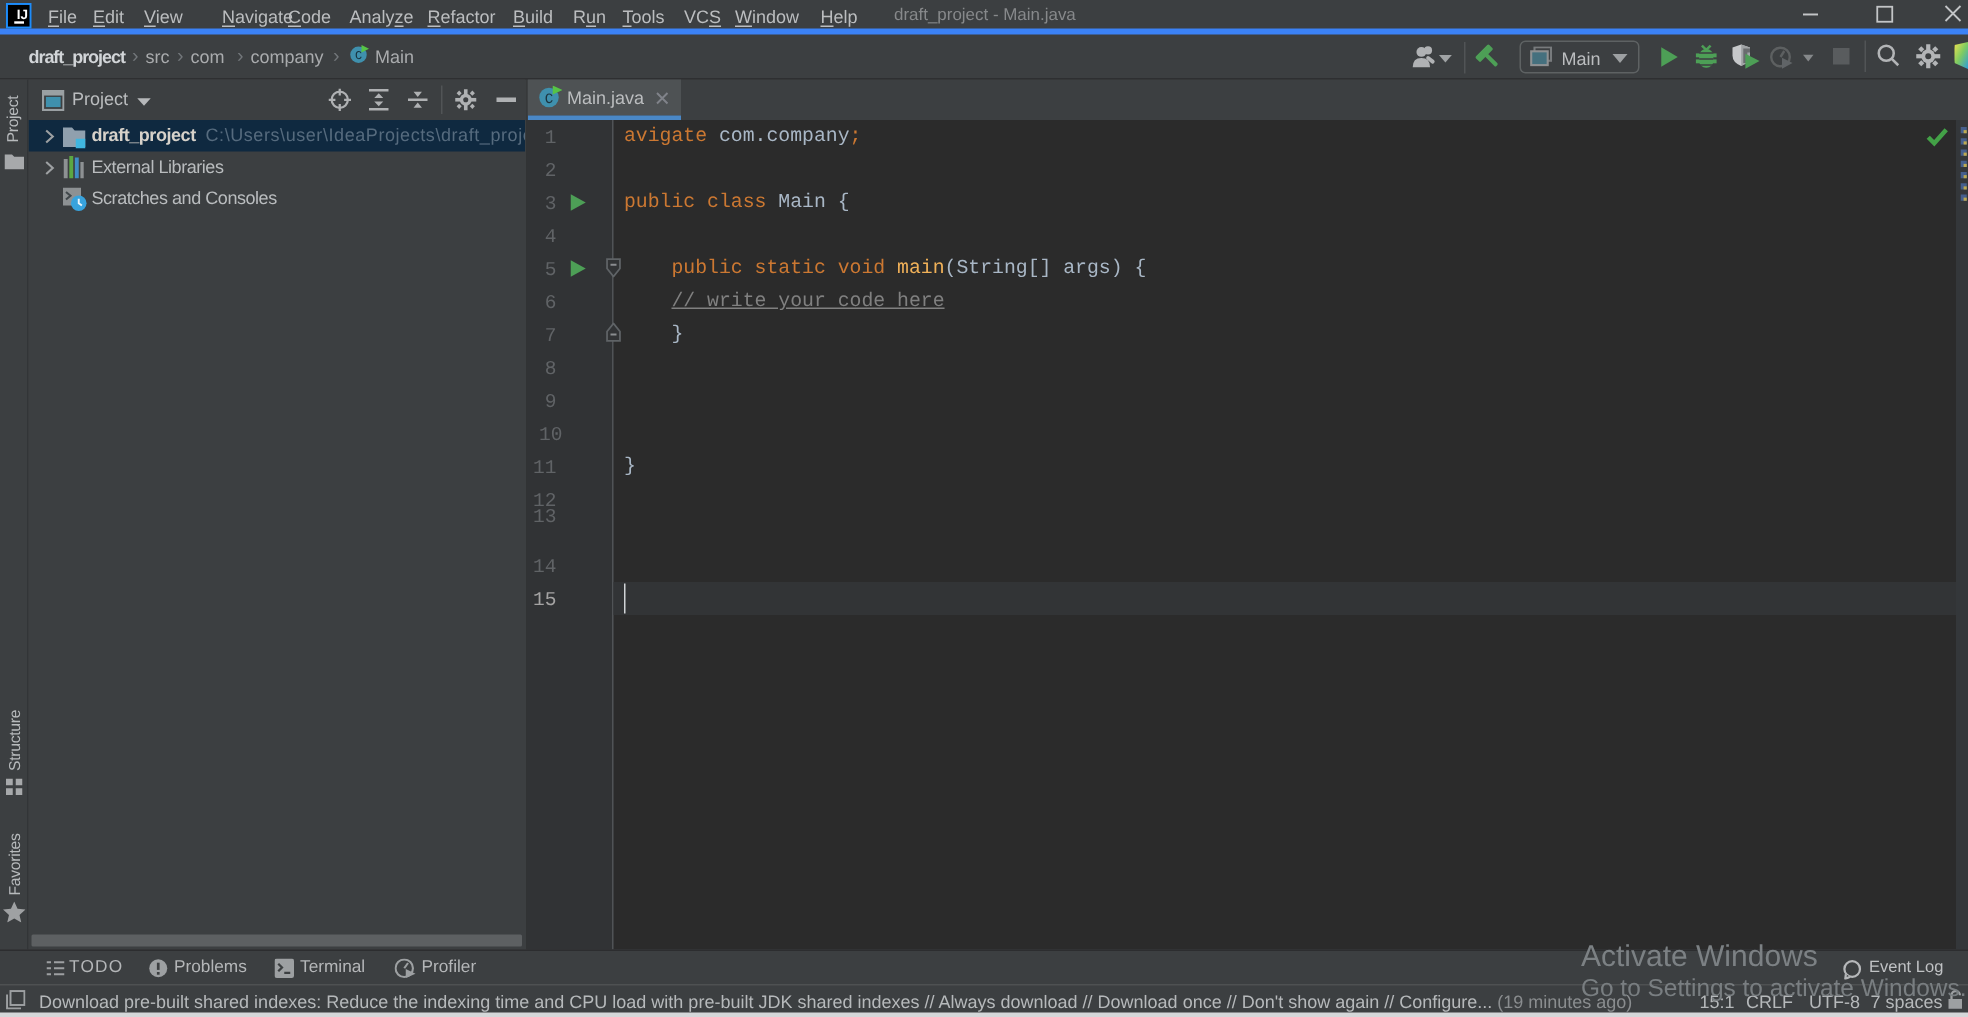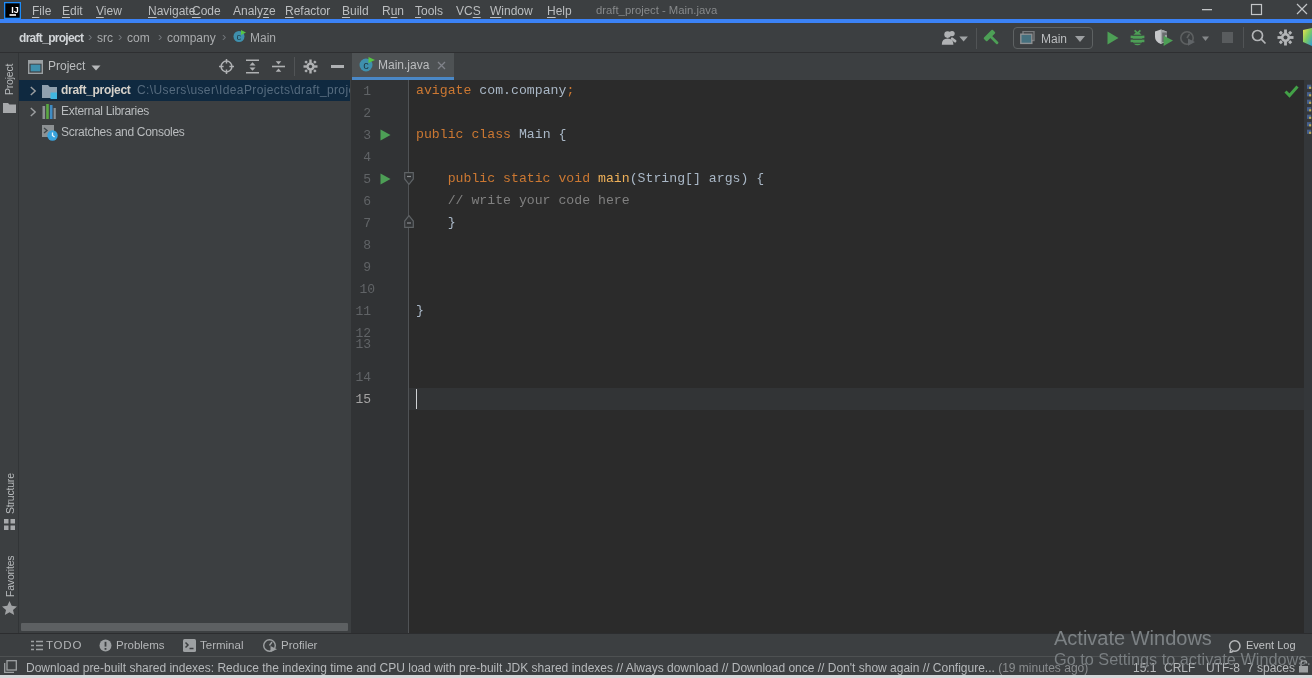--- a/index.html
+++ b/index.html
@@ -37,21 +37,21 @@
   #editor { position:absolute; left:351px; top:53px; width:961px; height:580px; background:#2b2b2b; }
   #tabbar { position:absolute; left:0; top:0; width:961px; height:27px; background:#3c3f41; }
   #tab { position:absolute; left:1px; top:0; width:102px; height:24px; background:#4e5254; }
   #tabunder { position:absolute; left:1px; top:24px; width:102px; height:3px; background:#4a88c7; }
   #gutter { position:absolute; left:0; top:27px; width:58px; height:553px; background:#313335; }
   #foldline { position:absolute; left:57px; top:27px; width:1px; height:553px; background:#505356; }
   .lnum { position:absolute; width:20px; text-align:right; font-family:"Liberation Mono",monospace; font-size:13px; color:#606366; }
   .codeline { position:absolute; left:65px; white-space:pre; font-family:"Liberation Mono",monospace; font-size:13.2px; color:#a9b7c6; }
   .kw { color:#cc7832; }
   .mth { color:#f0b159; }
-  .cmt { color:#808080; }
+  .cmt { color:#808080;text-decoration:underline; }
 
   
   #toolwin { position:absolute; left:0; top:633px; width:1312px; height:23px; background:#3c3f41; border-top:1px solid #2c2d2f; }
   .twlabel { position:absolute; top:5px; font-size:11.5px; color:#b4b6b8; }
   #statusbar { position:absolute; left:0; top:656px; width:1312px; height:36px; background:#3c3f41; border-top:1px solid #4e5152; }
   .stext { position:absolute; top:3.5px; font-size:12px; color:#b6b9bb; white-space:nowrap; }
   #bottomstrip { position:absolute; left:0; top:675px; width:1312px; height:3px; background:#d5d7d9; }
 
   
   #wm1 { position:absolute; left:1054px; top:627px; font-size:20px; color:#7c8184; z-index:50; }

